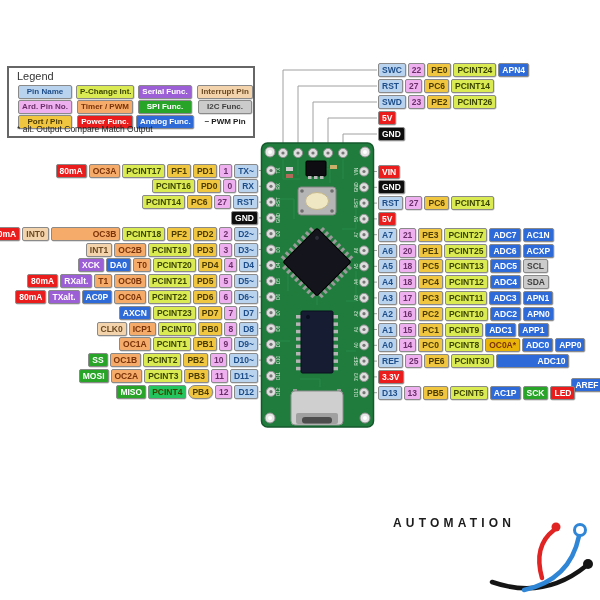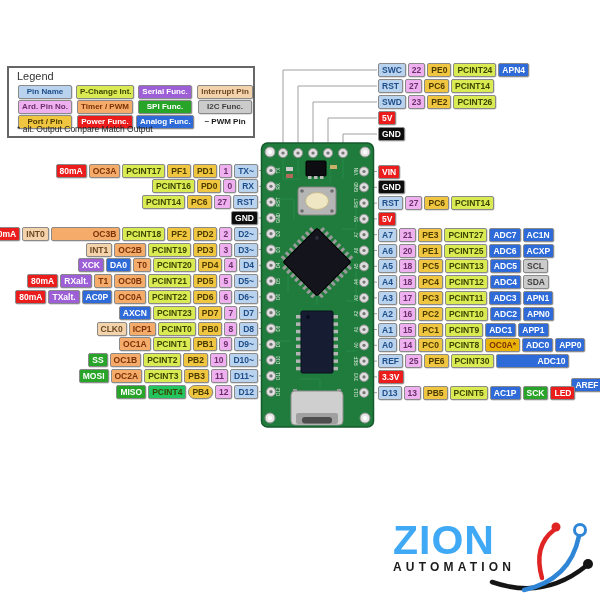--- a/index.html
+++ b/index.html
@@ -587,21 +587,20 @@
         <text x="96.5" y="174.20000000000002" transform="rotate(-90 96.5 172.70000000000002)" font-size="4.5" fill="#d6e8d6" text-anchor="middle" font-family="&quot;Liberation Sans&quot;,sans-serif">A2</text>
         <text x="96.5" y="190" transform="rotate(-90 96.5 188.5)" font-size="4.5" fill="#d6e8d6" text-anchor="middle" font-family="&quot;Liberation Sans&quot;,sans-serif">A1</text>
         <text x="96.5" y="205.8" transform="rotate(-90 96.5 204.3)" font-size="4.5" fill="#d6e8d6" text-anchor="middle" font-family="&quot;Liberation Sans&quot;,sans-serif">A0</text>
         <text x="96.5" y="221.60000000000002" transform="rotate(-90 96.5 220.10000000000002)" font-size="4.5" fill="#d6e8d6" text-anchor="middle" font-family="&quot;Liberation Sans&quot;,sans-serif">REF</text>
         <text x="96.5" y="237.4" transform="rotate(-90 96.5 235.9)" font-size="4.5" fill="#d6e8d6" text-anchor="middle" font-family="&quot;Liberation Sans&quot;,sans-serif">3V3</text>
         <text x="96.5" y="253.20000000000002" transform="rotate(-90 96.5 251.70000000000002)" font-size="4.5" fill="#d6e8d6" text-anchor="middle" font-family="&quot;Liberation Sans&quot;,sans-serif">D13</text>
       </g>
   </svg>
 
   <div class="logo">
-    <div class="logo-name" id="logo-name" style="color: rgb(63, 169, 245);">ZION</div>
     <div class="logo-sub">AUTOMATION</div>
   </div>
   <svg class="logo-swoosh" width="114" height="92" viewBox="0 0 114 92">
     <path id="sw-black" d="M6 76 Q 58 94 100 60" fill="none" stroke-width="4.5" stroke-linecap="round" stroke="#151515"></path>
     <circle id="sw-black-dot" cx="102" cy="58" r="5" fill="#151515"></circle>
     <path id="sw-blue" d="M38 84 Q 84 74 93 30" fill="none" stroke-width="4.5" stroke-linecap="round" stroke="#2f86d6"></path>
     <circle id="sw-blue-dot" cx="94" cy="24" r="5.5" fill="#ffffff" stroke-width="3" stroke="#2f86d6"></circle>
     <path id="sw-red" d="M56 72 Q 47 40 68 24" fill="none" stroke-width="4.5" stroke-linecap="round" stroke="#e02424"></path>
     <circle id="sw-red-dot" cx="70" cy="21" r="4.5" fill="#e02424"></circle>
   </svg>

